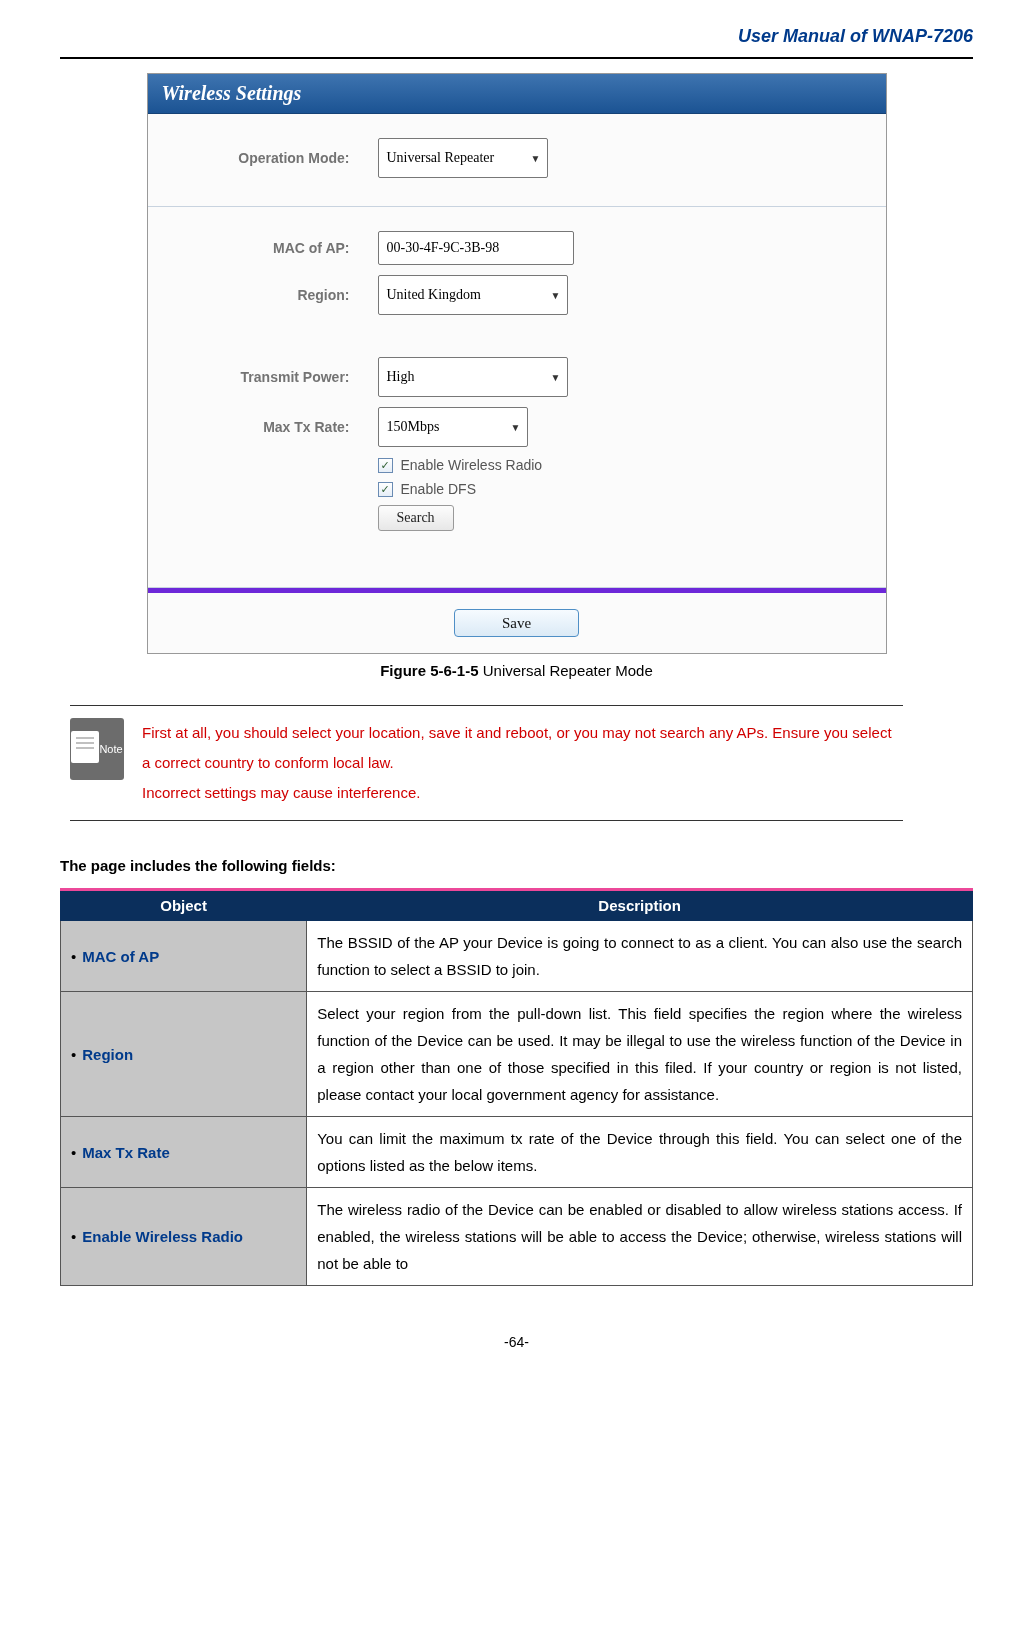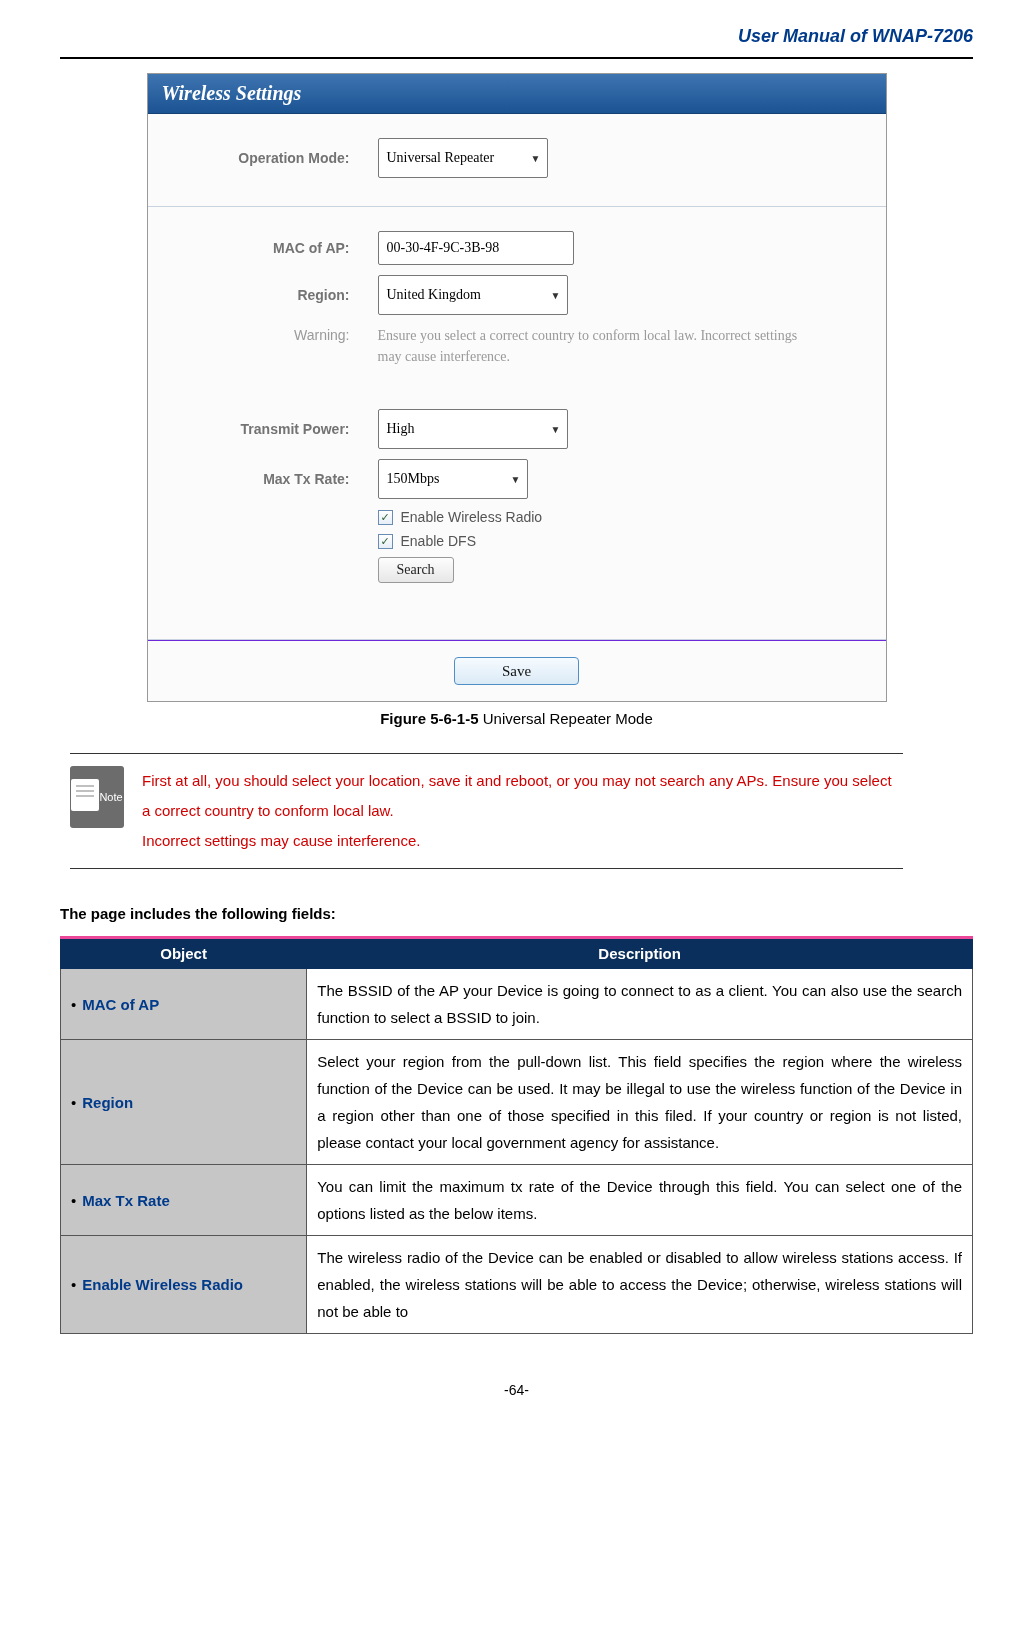--- a/index.html
+++ b/index.html
@@ -140,21 +140,21 @@
     border-radius: 3px;
     padding: 4px 18px;
     font-family: "Times New Roman", serif;
     font-size: 14px;
     cursor: pointer;
     color: #222;
   }
   .save-bar {
     padding: 16px 0;
     text-align: center;
-    border-top: 1px solid #6d28d9;
+    border-top: 5px solid #6d28d9;
   }
   .save-btn {
     display: inline-flex;
     align-items: center;
     justify-content: center;
     width: 125px;
     height: 28px;
     background: linear-gradient(#f6fbff,#dbeaf6);
     border: 1px solid #4f8fc6;
     border-radius: 4px;
@@ -284,26 +284,20 @@
               <input class="text-input" value="00-30-4F-9C-3B-98" style="">
             </div>
           </div>
           <div class="form-row">
             <div class="form-label">Region:</div>
             <div class="form-control">
               <div class="select" style="min-width:190px">
                 <span>United Kingdom</span>
                 <span class="chev">▼</span>
               </div>
-            </div>
-          </div>
-          <div class="form-row" style="align-items:flex-start">
-            <div class="form-label muted" style="padding-top:2px">Warning:</div>
-            <div class="form-control">
-              <div class="warn-text">Ensure you select a correct country to conform local law. Incorrect settings may cause interference.</div>
             </div>
           </div>
 
           <div style="height:22px"></div>
 
           <div class="form-row">
             <div class="form-label">Transmit Power:</div>
             <div class="form-control">
               <div class="select" style="min-width:190px">
                 <span>High</span>

